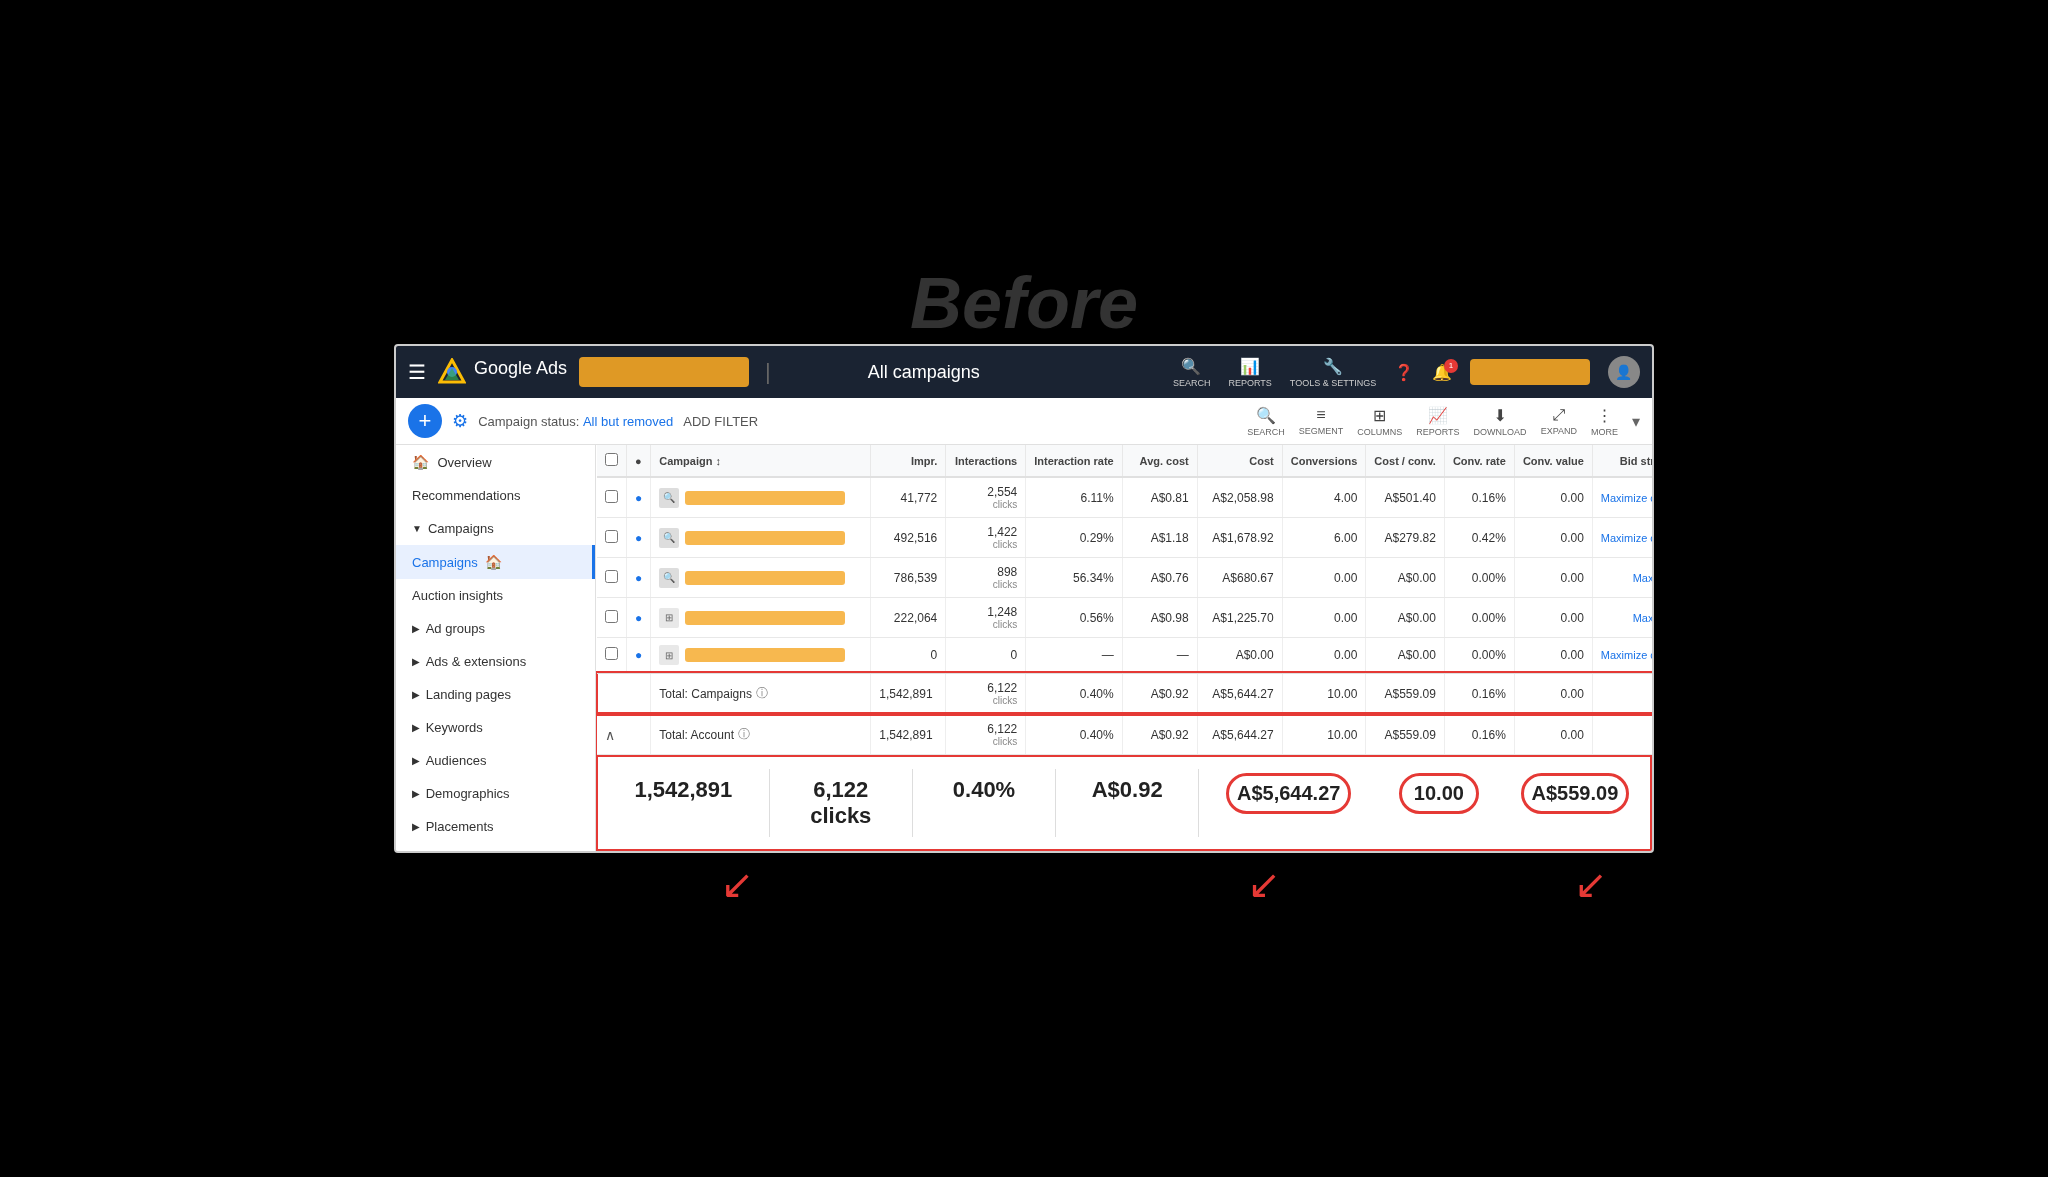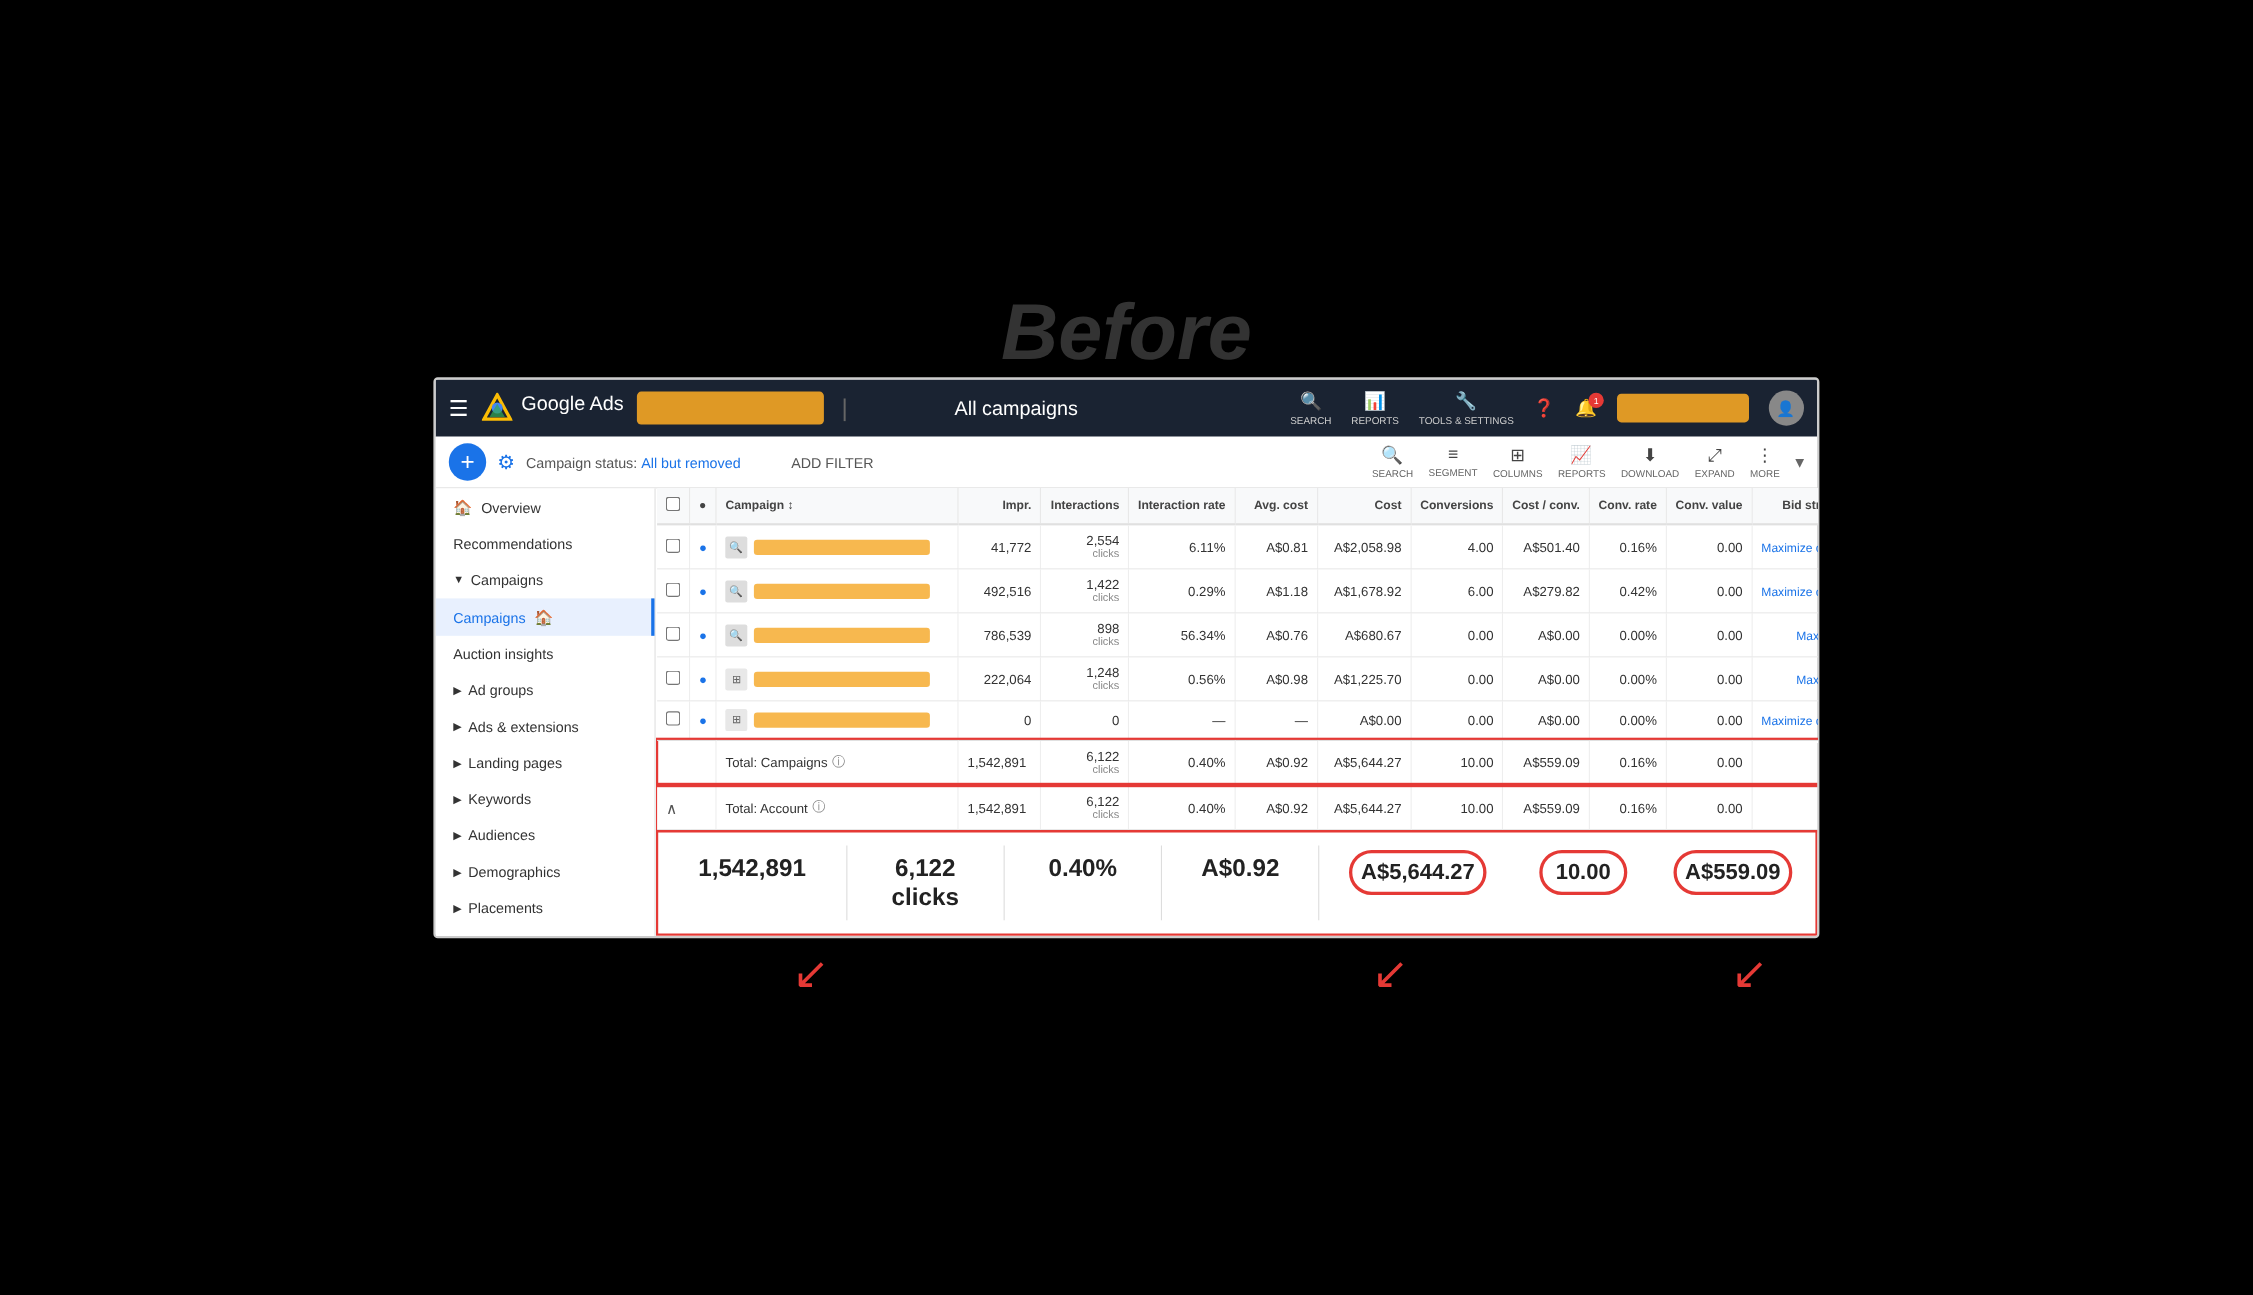--- a/index.html
+++ b/index.html
@@ -154,21 +154,20 @@
     }
     .filter-highlight {
       color: #1a73e8;
       font-weight: 500;
     }
     .add-filter-btn {
       font-size: 13px;
       color: #555;
       cursor: pointer;
       font-weight: 500;
-      margin-left: 36px;
     }
     .toolbar-right {
       margin-left: auto;
       display: flex;
       align-items: center;
       gap: 14px;
     }
     .toolbar-icon-btn {
       display: flex;
       flex-direction: column;

